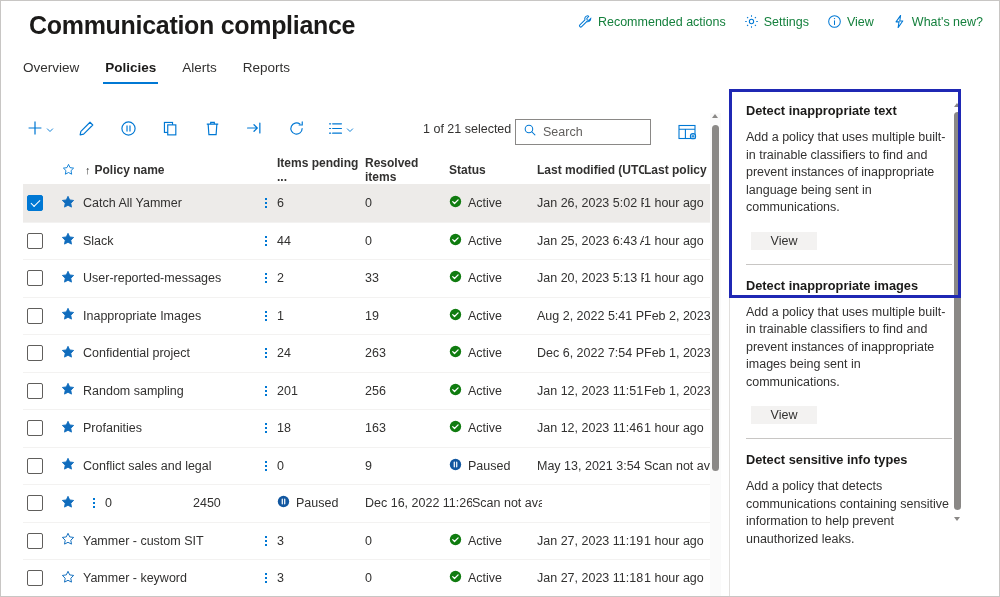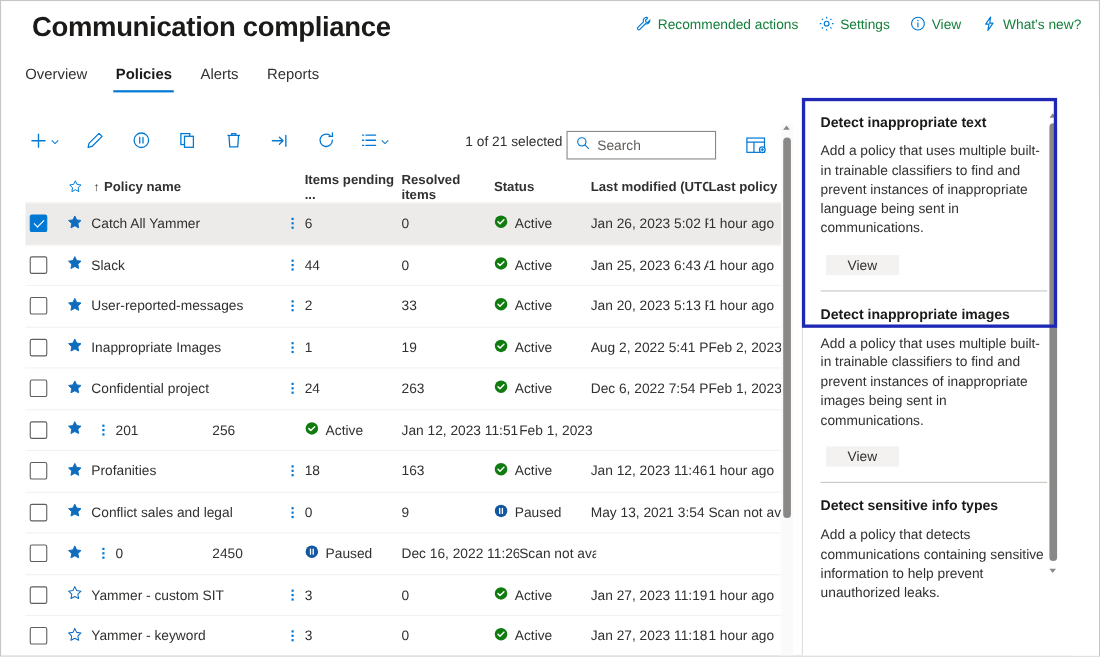--- a/index.html
+++ b/index.html
@@ -523,20 +523,21 @@
         </div>
         <div class="row">
           <div class="c-check">
             <div class="cbox"></div>
           </div>
           <div class="c-star">
             <span><svg width="14" height="14" viewBox="0 0 16 16" fill="#0f6cbd" stroke="#0f6cbd" stroke-width="1" stroke-linejoin="round">
                 <path d="M8 1.5l1.95 4.1 4.5.62-3.27 3.16.8 4.47L8 11.75 4.02 13.85l.8-4.47L1.55 6.22l4.5-.62z"></path>
               </svg></span>
           </div>
+          <div class="c-name">Random sampling</div>
           <div class="c-more">
             <span class="dots">
               <i></i>
               <i></i>
               <i></i>
             </span>
           </div>
           <div class="c-pend">201</div>
           <div class="c-res">256</div>
           <div class="c-status">

